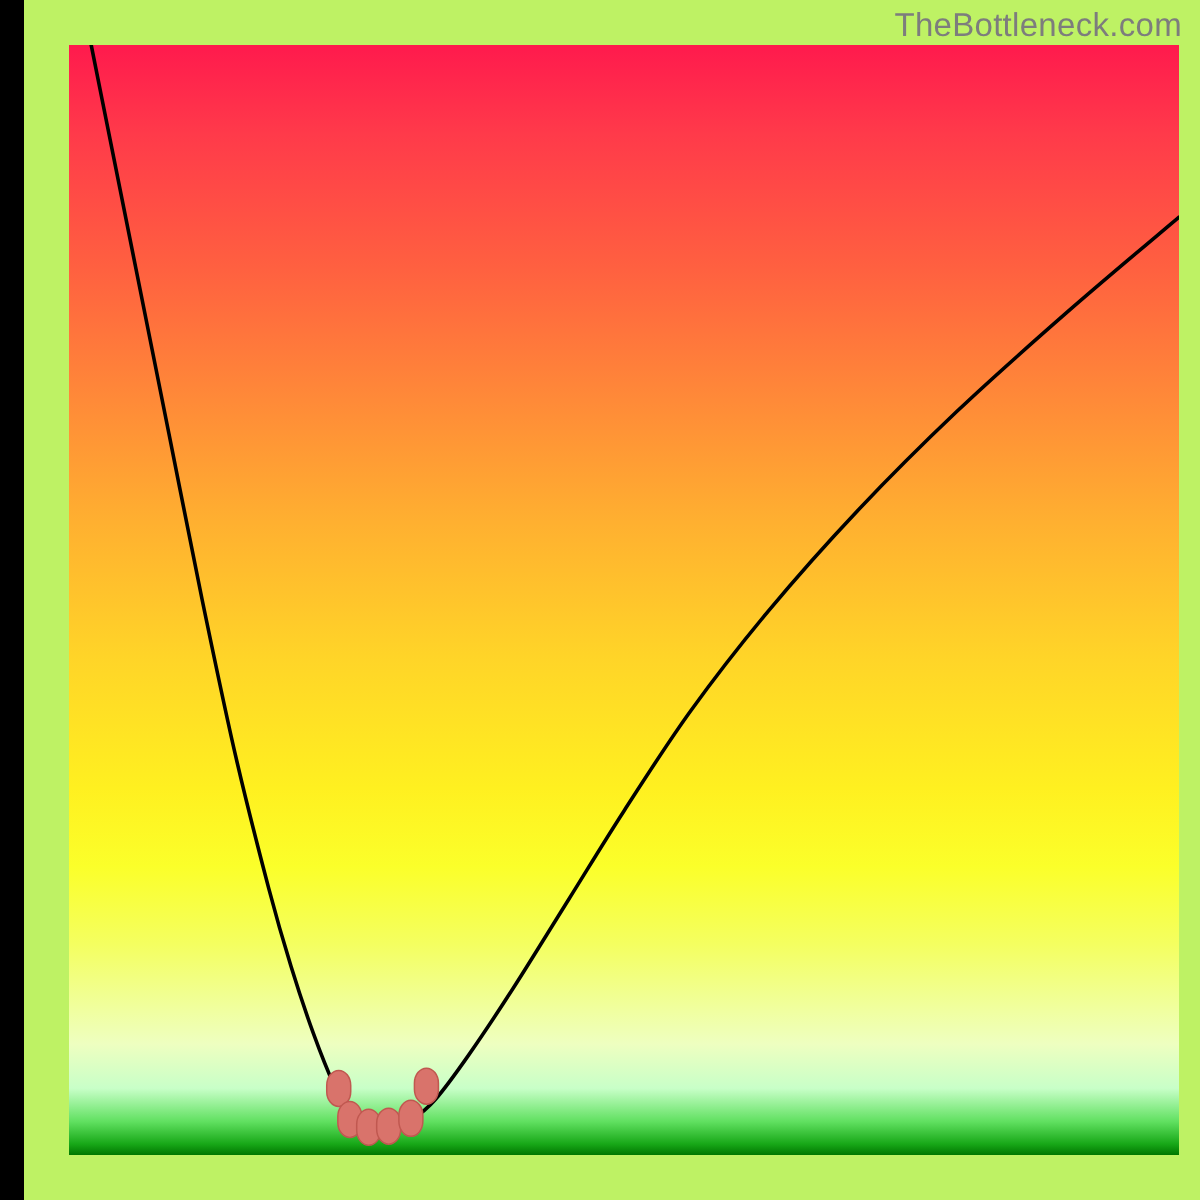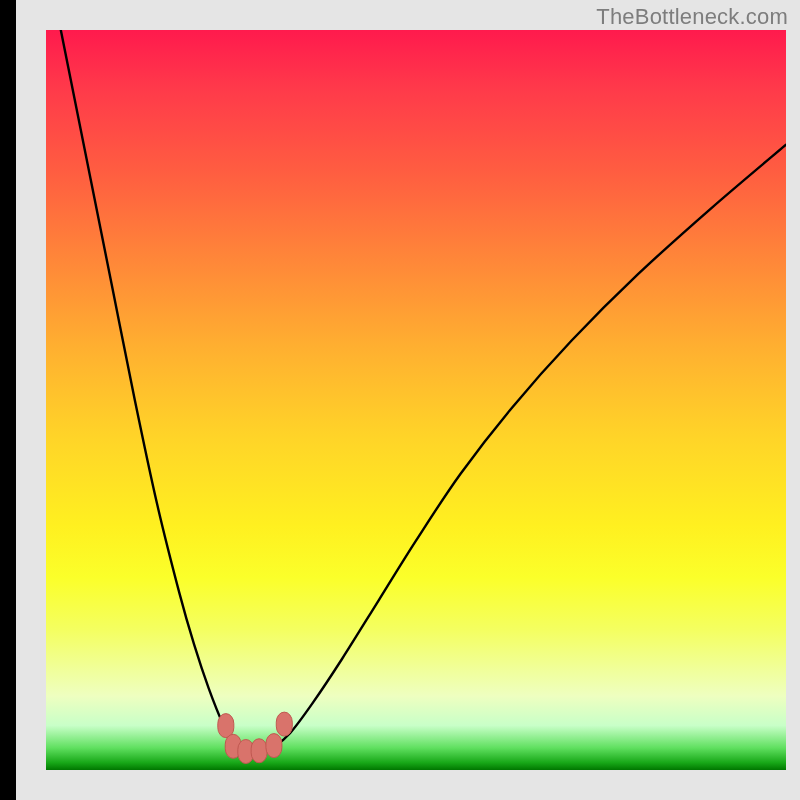--- a/index.html
+++ b/index.html
@@ -7,21 +7,21 @@
     padding: 0;
     width: 800px;
     height: 800px;
     background: #000;
     overflow: hidden;
     font-family: Arial, Helvetica, sans-serif;
   }
   .frame {
     position: absolute;
     inset: 0;
-    background: #e5e5e5;
+    background: #bef264;
     margin-left: 16px;
   }
   .plot-area {
     position: absolute;
     left: 30px;
     top: 30px;
     width: 740px;
     height: 740px;
     overflow: hidden;
   }

